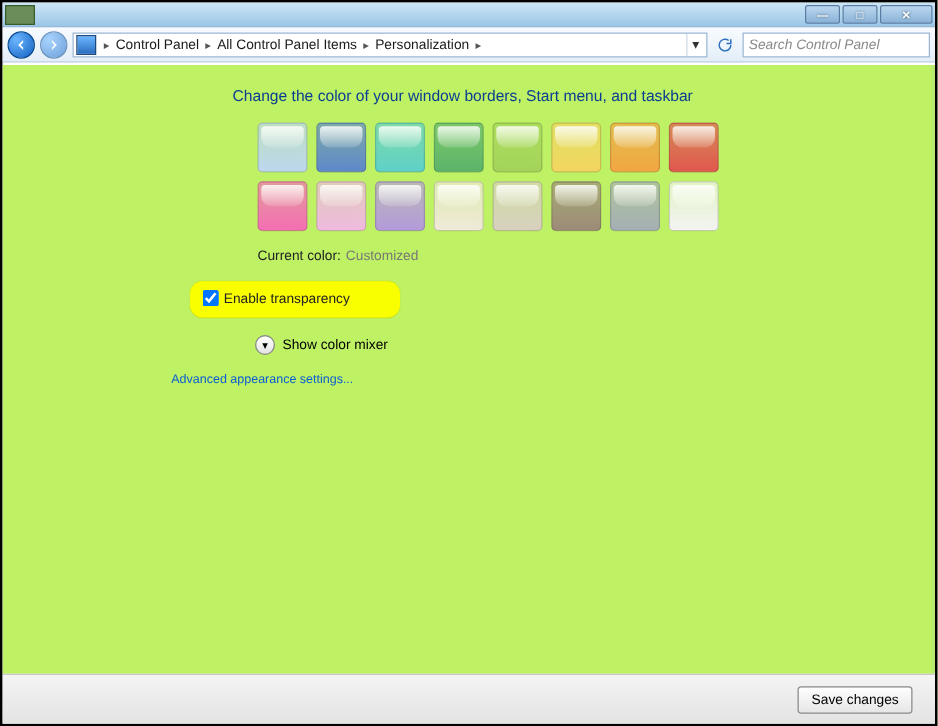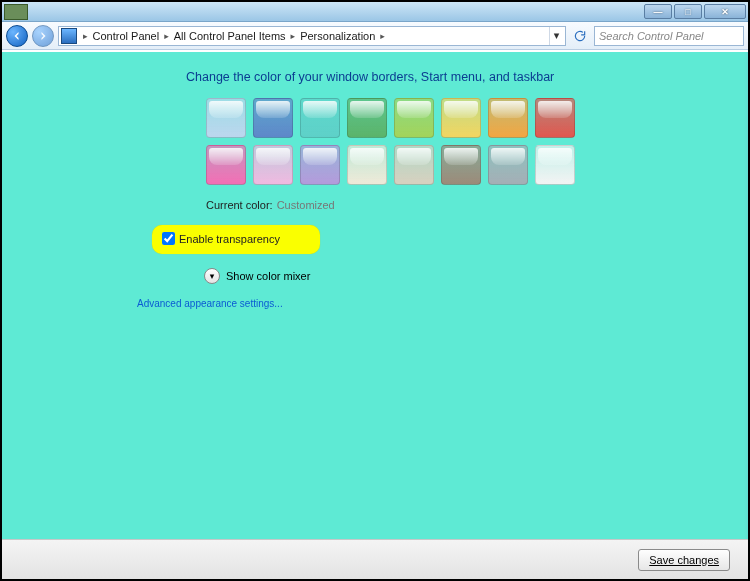--- a/index.html
+++ b/index.html
@@ -81,21 +81,21 @@
     width:150px; height:20px;
     background:#fff; border:1px solid #9ab6d4;
     display:flex; align-items:center; padding:0 4px;
     color:#888; font-style:italic;
   }
   
   .content {
     position:absolute;
     top:50px; left:0; right:0; bottom:40px;
     padding: 18px 24px 0 24px;
-    background:#5eead4;
+    background:#bef264;
   }
   .heading {
     color:#0b3d91;
     font-size:12.5px;
     margin: 0 0 14px 160px;
   }
   .swatches {
     margin-left:180px;
   }
   .swatch-row { display:flex; gap:7px; margin-bottom:7px; }
@@ -151,21 +151,20 @@
     border-top:1px solid #c8c8c8;
     display:flex; align-items:center; justify-content:flex-end;
     padding:0 18px; gap:8px;
   }
   .btn {
     min-width:82px; height:22px;
     background:linear-gradient(to bottom,#fefefe,#e6e6e6);
     border:1px solid #8a8a8a; border-radius:3px;
     font-size:11px; display:flex;align-items:center;justify-content:center;
     padding:0 10px;
-    text-decoration:underline;
   }
   
   .aerostrip { position:absolute; top:50px; right:0; bottom:40px; width:4px;
     background:linear-gradient(to left, rgba(120,160,200,.15), transparent); }
 </style>
 </head>
 <body>
 
 <div class="titlebar">
   <div class="titlebar-left"></div>

